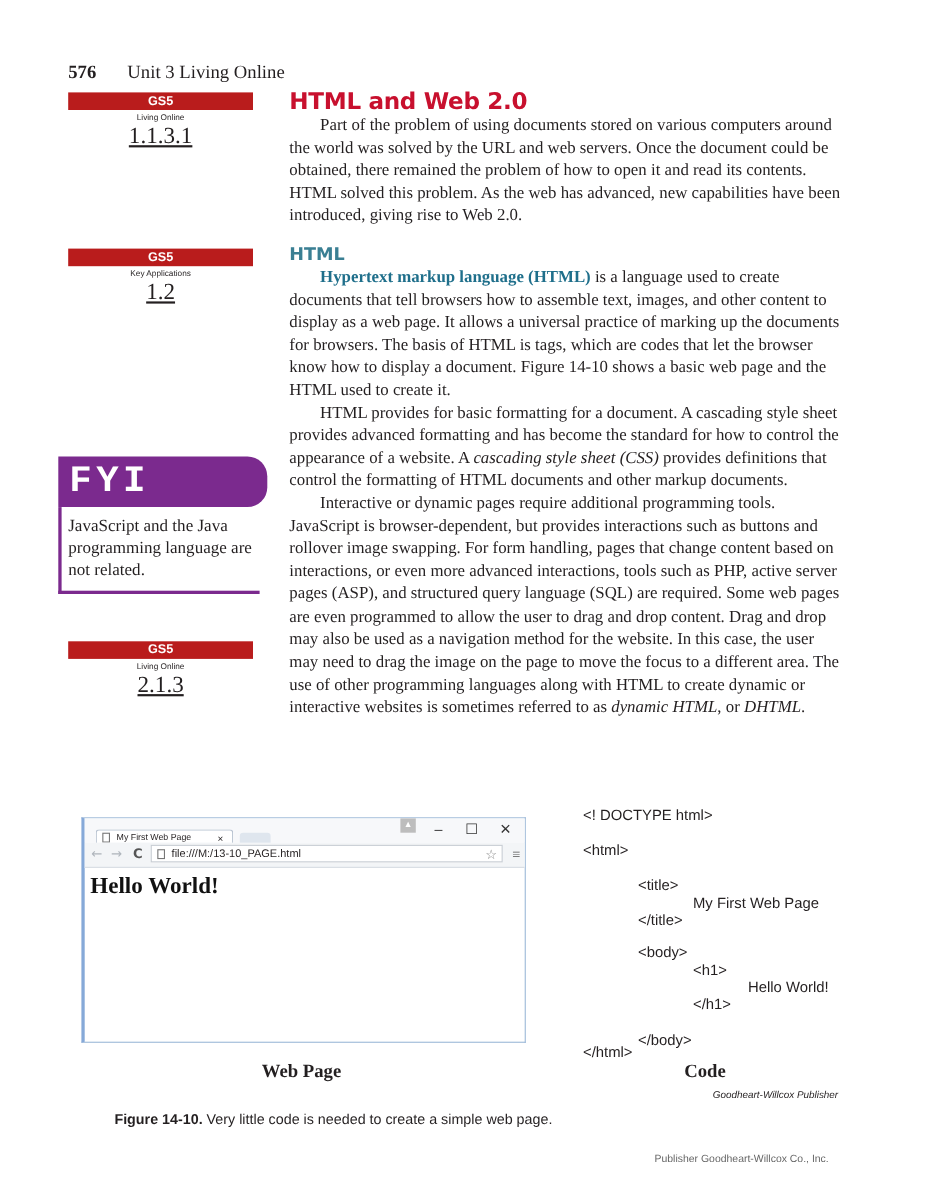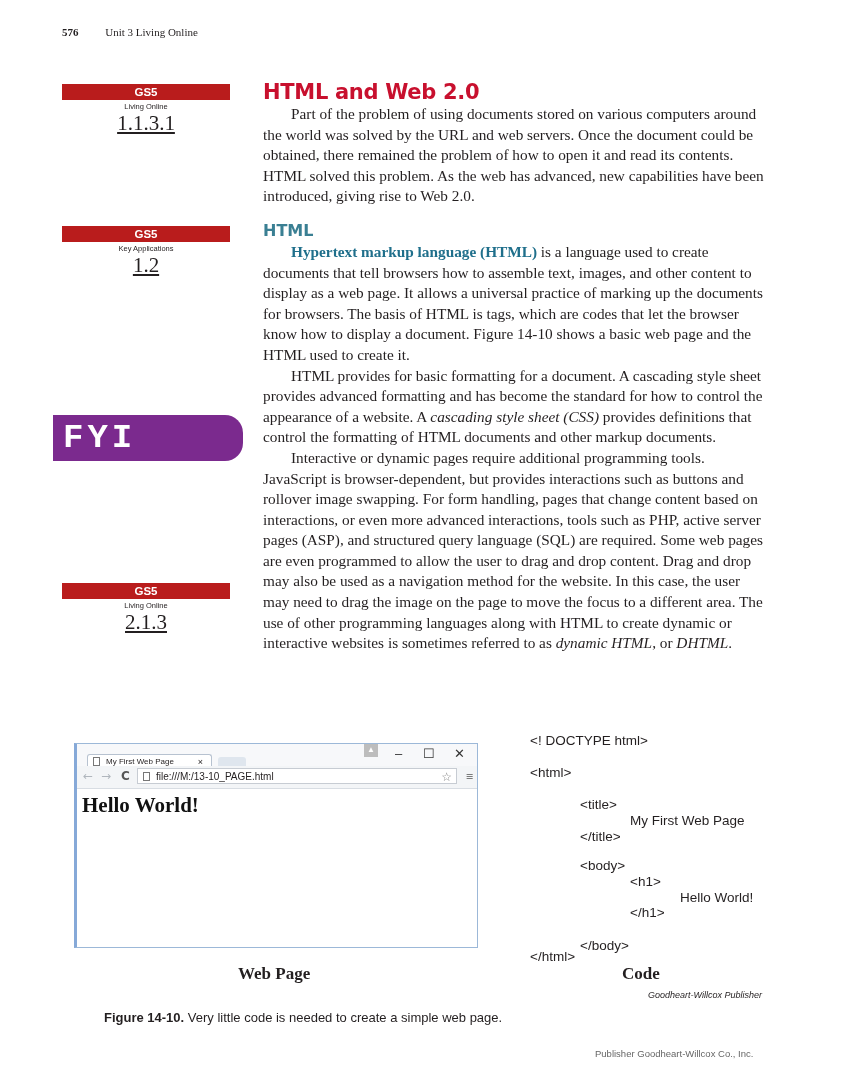--- a/index.html
+++ b/index.html
@@ -1,18 +1,18 @@
 <!DOCTYPE html>
 <html><head>
   <meta charset="utf-8">
   <style>
     html, body { margin: 0; padding: 0; background: #ffffff; }
     body { width: 849px; height: 1087px; position: relative; overflow: hidden; color: #231f20; }
 
-    .running-head { position: absolute; left: 62px; top: 26px; font-family: "Liberation Serif", serif; font-size: 11px; }
+    .running-head { position: absolute; left: 62px; top: 56px; font-family: "Liberation Serif", serif; font-size: 17px; }
     .running-head .pnum { font-weight: bold; margin-right: 24px; }
 
     .gs5 { position: absolute; left: 62px; width: 168px; text-align: center; }
     .gs5 .bar { background: #b91c1c; color: #fff; font-family: "Liberation Sans", sans-serif; font-weight: bold; font-size: 11.5px; height: 16px; line-height: 16px; }
     .gs5 .sub { font-family: "Liberation Sans", sans-serif; font-size: 7.5px; margin-top: 2px; }
     .gs5 .num { font-family: "Liberation Serif", serif; font-size: 21px; line-height: 22px; margin-top: 1px; text-decoration: underline; }
 
     .fyi { position: absolute; left: 53px; top: 415px; width: 190px; }
     .fyi .head { background: #7b2a8e; height: 46px; border-radius: 0 18px 18px 0; color: #fff; font-family: "Liberation Mono", "DejaVu Sans Mono", monospace; font-weight: bold; font-size: 34px; line-height: 46px; padding-left: 10px; letter-spacing: 4px; }
     .fyi .body { border-left: 3px solid #7b2a8e; border-bottom: 3px solid #7b2a8e; width: 174px; padding: 8px 0 8px 6px; font-family: "Liberation Serif", serif; font-size: 15.5px; line-height: 20px; }
@@ -64,20 +64,21 @@
 </div>
 
 <div class="gs5" style="top:226px;">
   <div class="bar">GS5</div>
   <div class="sub">Key Applications</div>
   <div class="num">1.2</div>
 </div>
 
 <div class="fyi">
   <div class="head">FYI</div>
+  <div class="body">JavaScript and the Java programming language are not related.</div>
 </div>
 
 <div class="gs5" style="top:583px;">
   <div class="bar">GS5</div>
   <div class="sub">Living Online</div>
   <div class="num">2.1.3</div>
 </div>
 
 <div class="main">
   <h1 class="sec">HTML and Web 2.0</h1>

